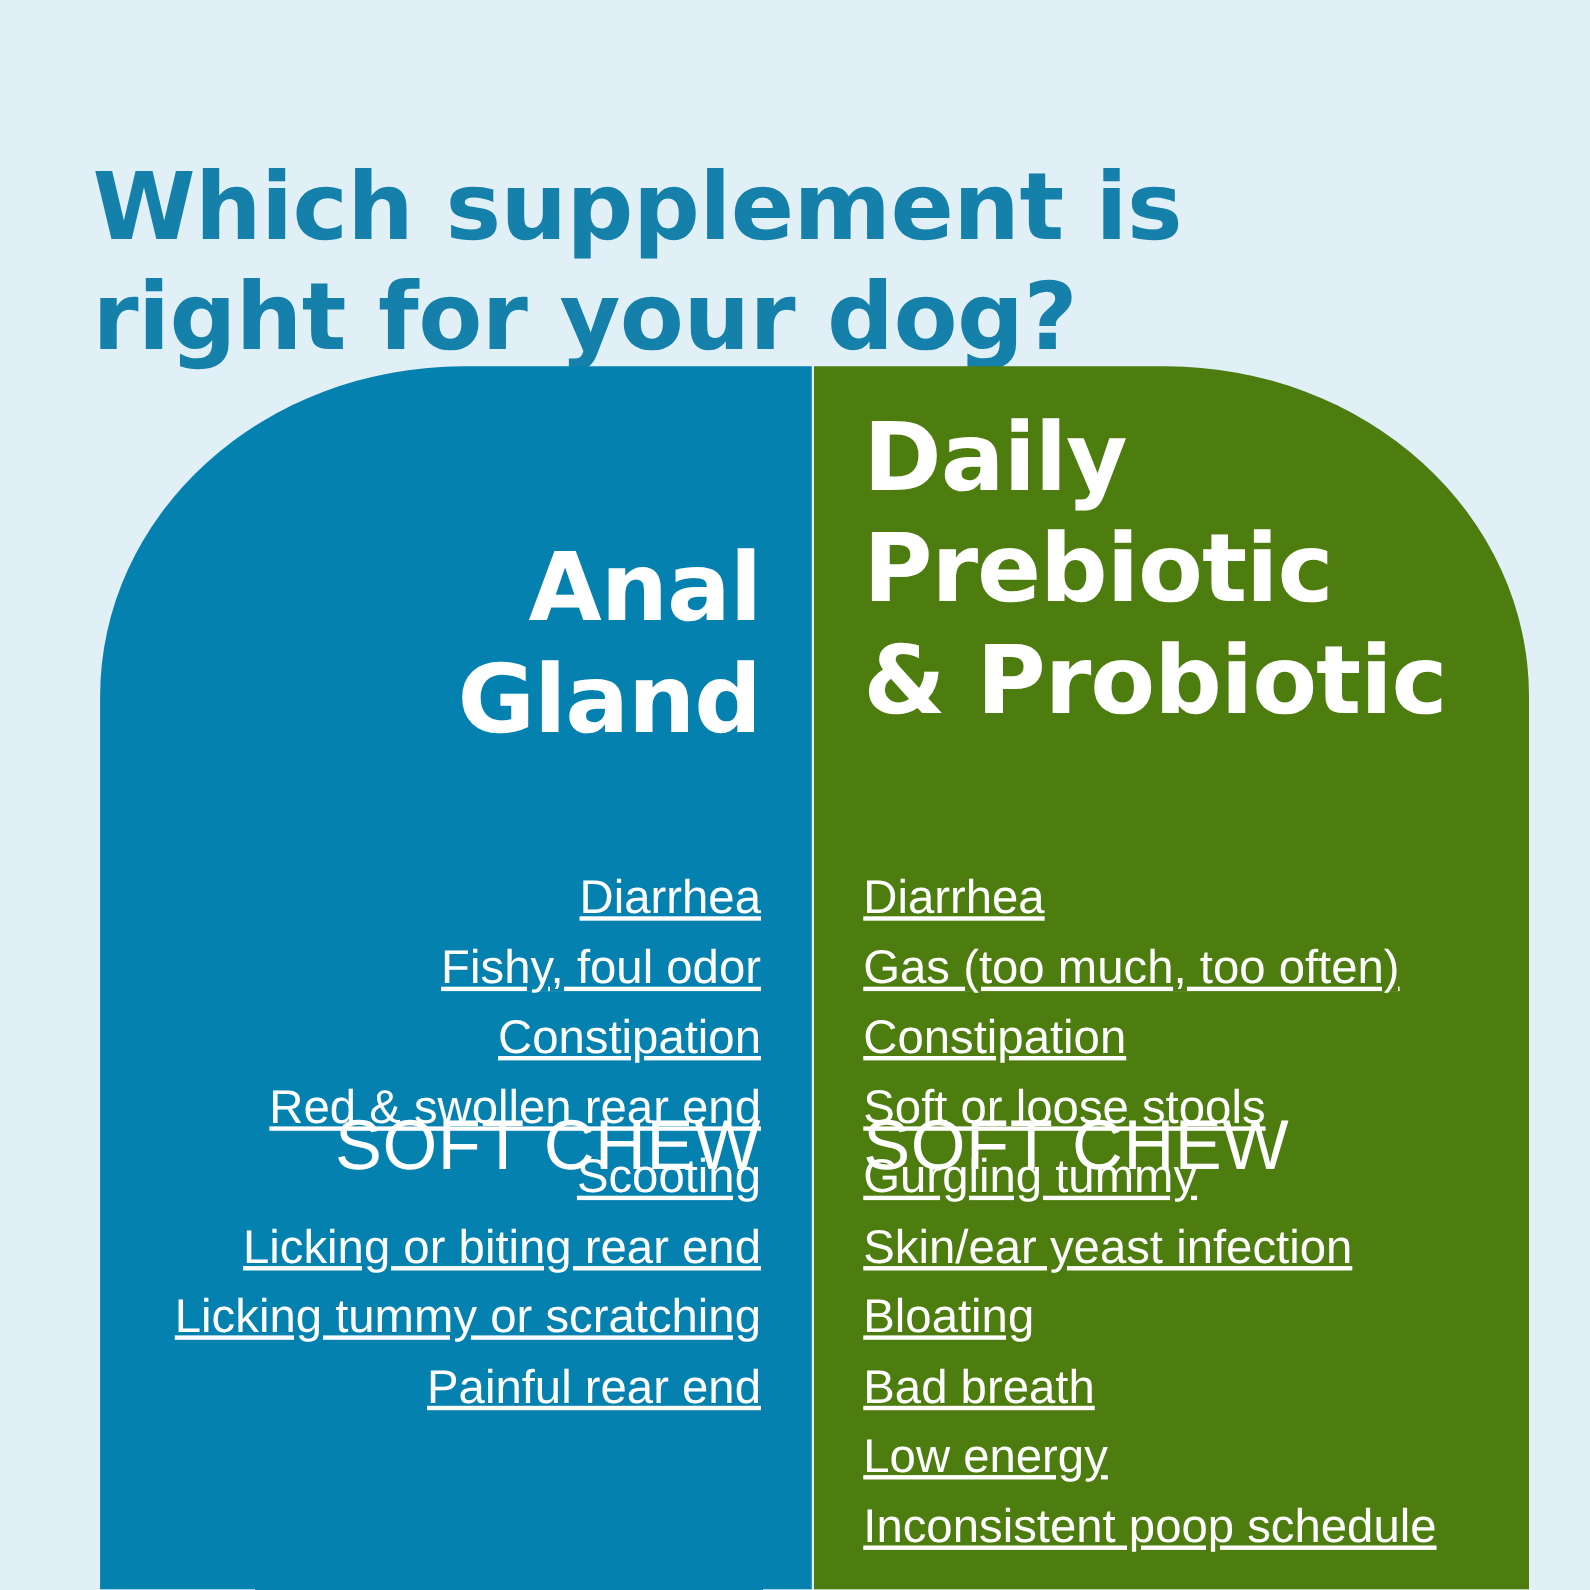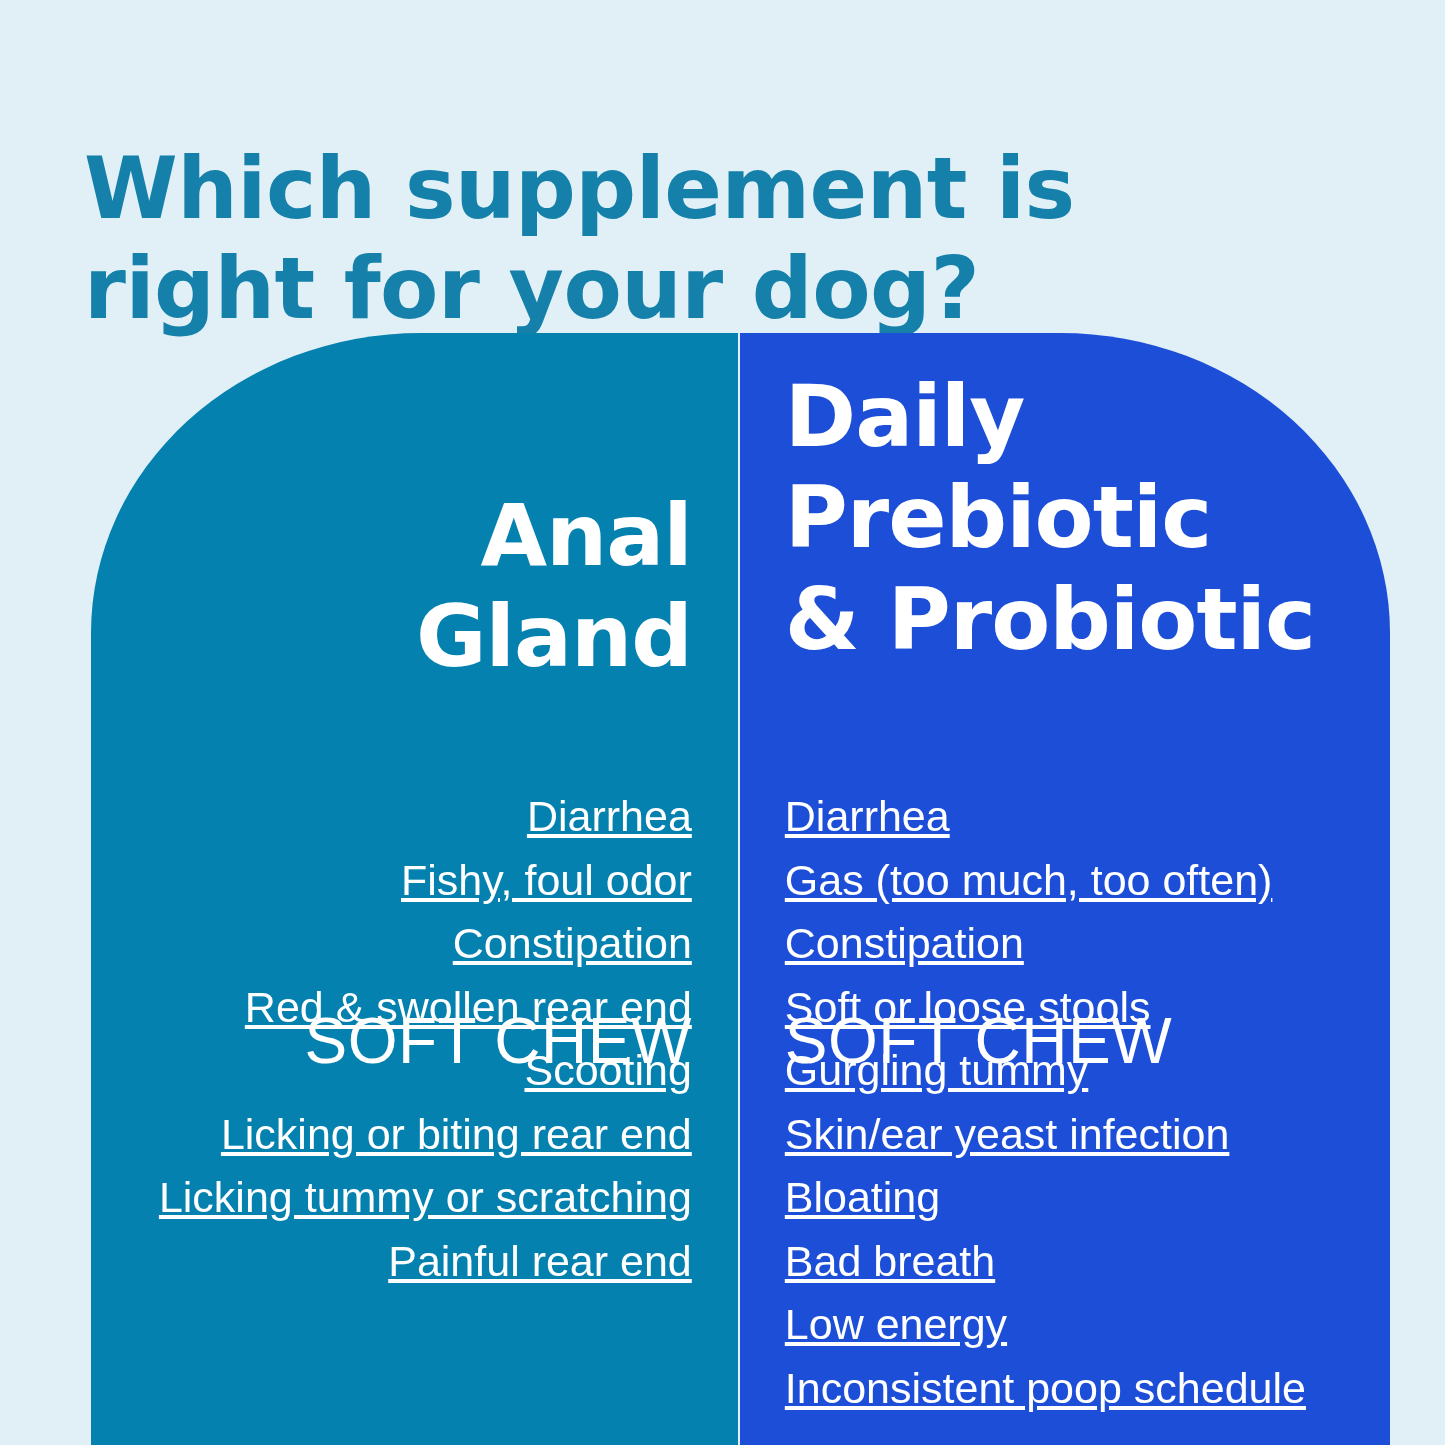--- a/index.html
+++ b/index.html
@@ -61,21 +61,21 @@
     background: #0481af;
     border-top-left-radius: 330px 300px;
     padding: 0 28px 0 24px;
     text-align: right;
     margin-left: 34px;
   }
 
   #panel-green {
     width: 667px;
     margin-left: 2px;
-    background: #1d4ed8;
+    background: #4d7c0f;
     border-top-right-radius: 330px 300px;
     padding: 0 24px 0 45px;
     text-align: left;
   }
 
   
   .panel-heading {
     font-family: "DejaVu Sans", sans-serif;
     font-weight: bold;
     color: #ffffff;

